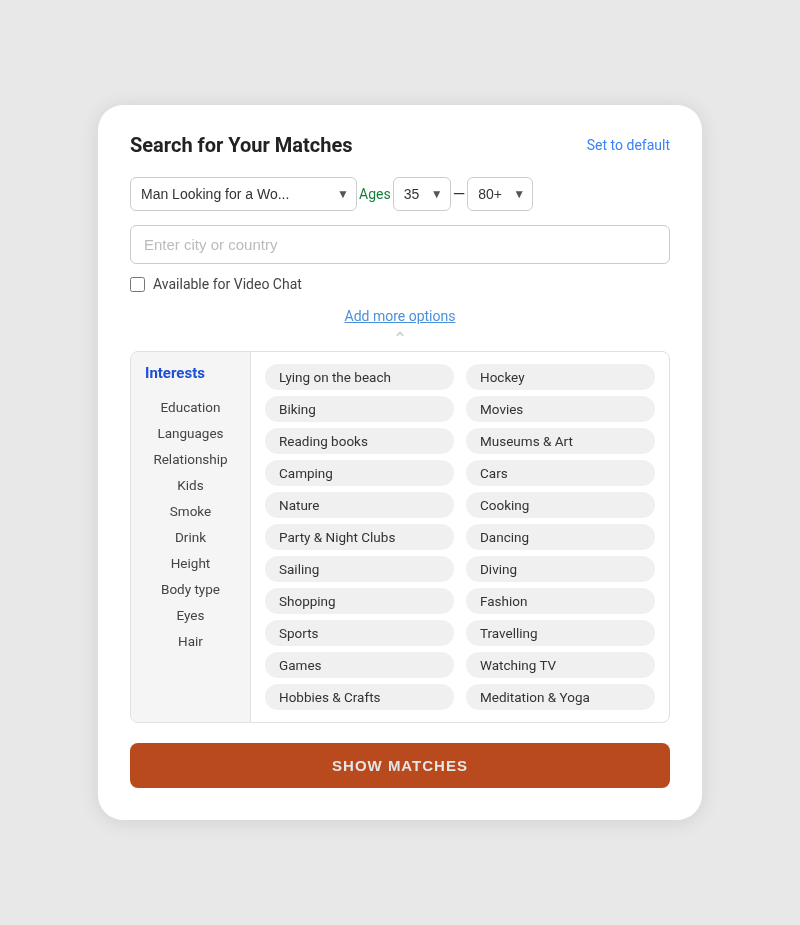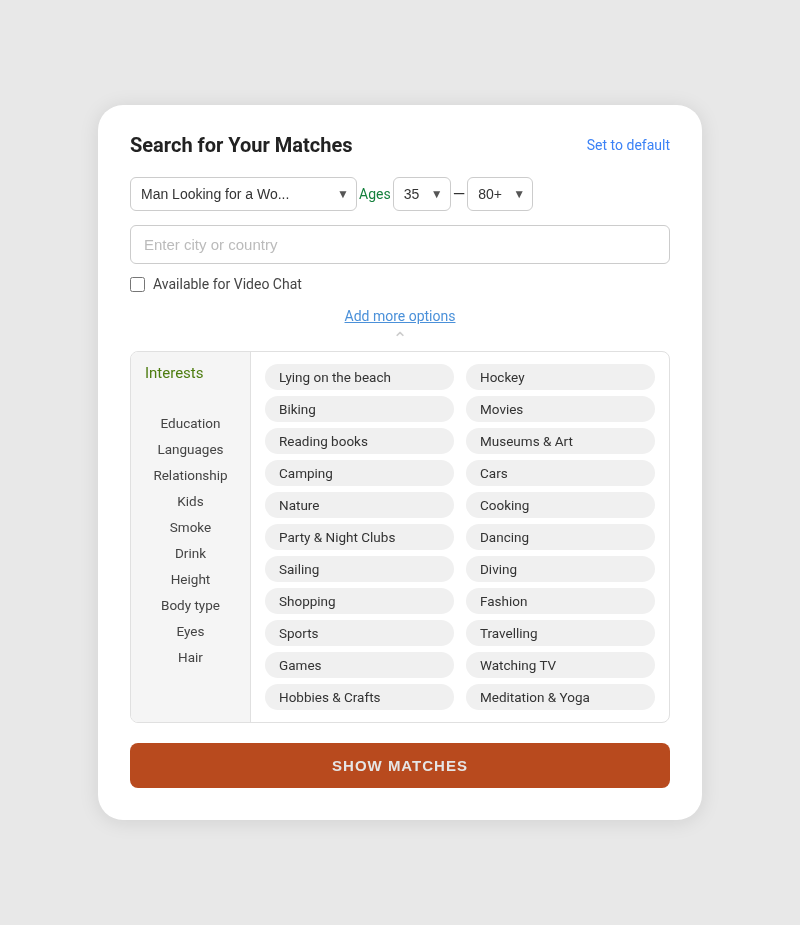--- a/index.html
+++ b/index.html
@@ -127,24 +127,24 @@
     .interests-layout {
       display: flex;
     }
     .interests-sidebar {
       background: #f5f5f5;
       padding: 12px 14px;
       min-width: 120px;
       border-right: 1px solid #e0e0e0;
     }
     .interests-sidebar-title {
-      color: #4d7c0f;
+      color: #1d4ed8;
       font-size: 15px;
-      font-weight: 400;
-      margin-bottom: 28px;
+      font-weight: 700;
+      margin-bottom: 12px;
     }
     .sidebar-item {
       font-size: 13.5px;
       color: #444;
       padding: 5px 0;
       cursor: pointer;
       text-align: center;
     }
     .interests-grid {
       padding: 12px 14px;

